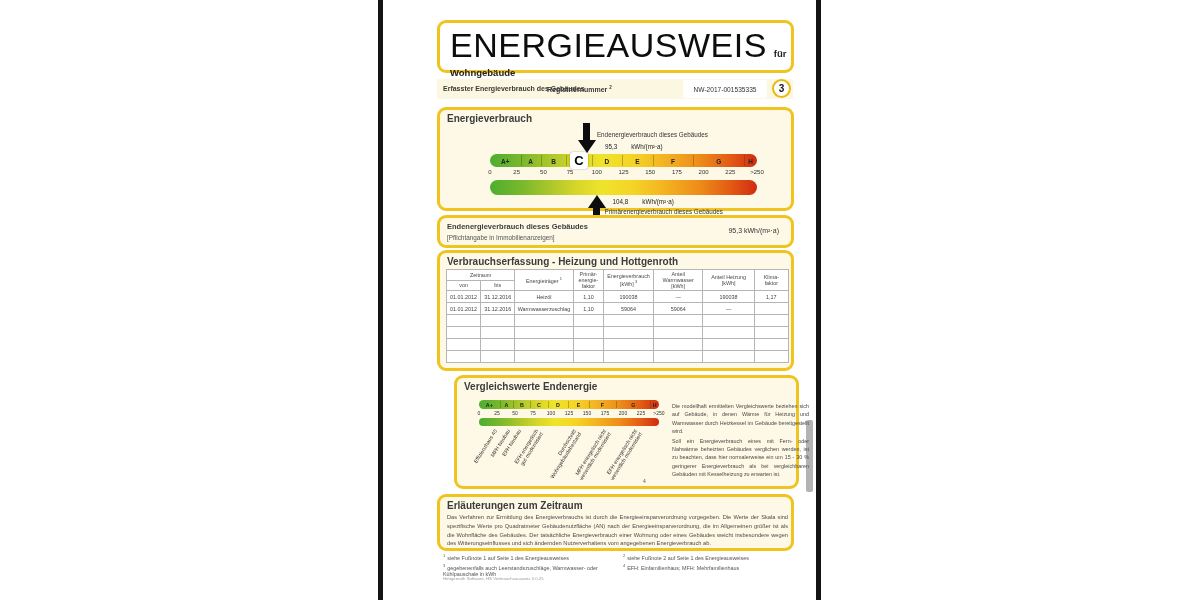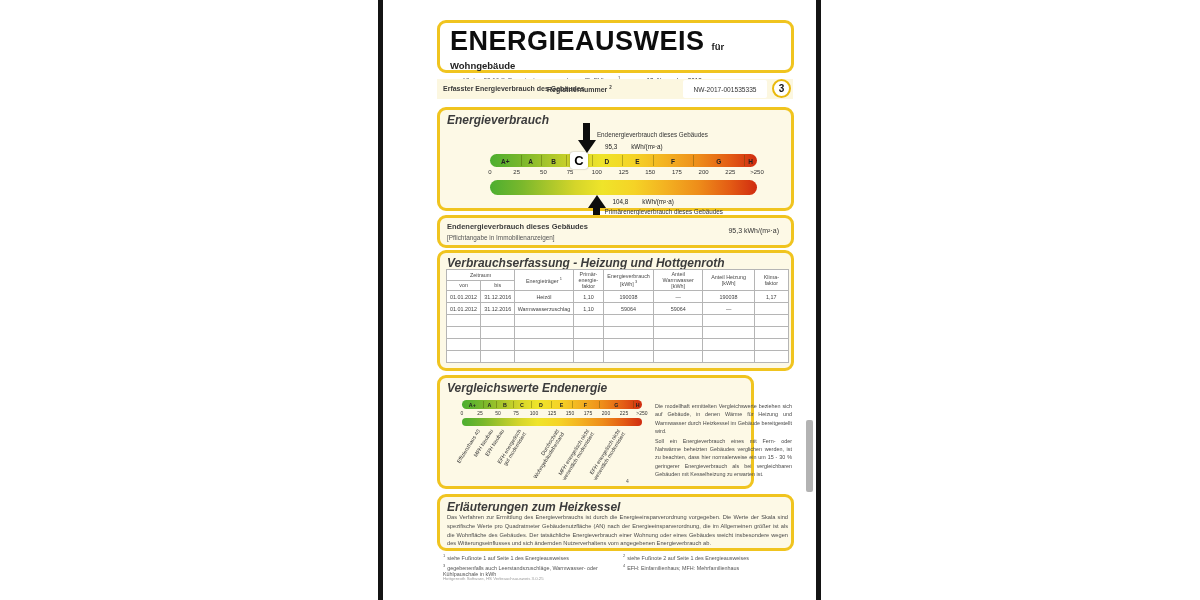--- a/index.html
+++ b/index.html
@@ -4,43 +4,43 @@
 <style>
   html,body{margin:0;padding:0;background:#fff;}
   body{width:1200px;height:600px;position:relative;font-family:"Liberation Sans",sans-serif;color:#333;}
   .stage{position:absolute;left:0;top:0;width:1200px;height:600px;background:#fff;overflow:hidden;}
   .edge{position:absolute;top:0;bottom:0;background:#141414;}
   .edge-left{left:378px;width:5px;}
   .edge-right{left:816px;width:5px;}
   .scroll-artifact{position:absolute;left:806px;top:420px;width:7px;height:72px;background:#a6a6a6;border-radius:2px;opacity:.85;}
   .doc{position:absolute;left:437px;top:0;width:360px;height:600px;}
   .ybox{position:absolute;border:3px solid #f0c41f;border-radius:9px;background:#fdf9e6;box-sizing:border-box;}
-  .box-title{position:absolute;left:7px;top:3px;font-weight:bold;font-size:12px;color:#3c3c3c;white-space:nowrap;font-style:italic;}
+  .box-title{position:absolute;left:7px;top:3px;font-weight:bold;font-size:10px;color:#3c3c3c;white-space:nowrap;}
 
   
   .title-box{left:0;top:20px;width:357px;height:53px;background:#fff;padding:5px 0 0 10px;}
-  .doc-title{font-size:27px;font-weight:bold;color:#0d0d0d;line-height:1;display:inline-block;letter-spacing:.5px;}
+  .doc-title{font-size:34px;font-weight:normal;color:#0d0d0d;line-height:1;display:inline-block;letter-spacing:.5px;}
   .title-suffix{font-size:9.5px;font-weight:bold;color:#222;margin-left:7px;}
   .subtitle{font-size:6.3px;color:#555;margin-top:3px;}
   .subtitle sup{font-size:4.5px;}
   .subtitle .date{margin-left:26px;color:#333;}
 
   
   .meta-strip{position:absolute;left:0;top:79px;width:356px;height:20px;background:#fcf7e0;}
   .meta-left{position:absolute;left:6px;top:6px;font-size:7px;font-weight:bold;color:#3a3a3a;white-space:nowrap;}
   .meta-reg{position:absolute;left:110px;top:6px;font-size:7px;font-weight:bold;color:#3a3a3a;white-space:nowrap;}
   .meta-reg sup{font-size:4.5px;}
   .reg-field{position:absolute;left:246px;top:1px;width:84px;height:18px;background:#fff;border-radius:2px;display:flex;align-items:center;justify-content:center;font-size:6.6px;color:#333;white-space:nowrap;}
   .page-circle{position:absolute;left:335px;top:79px;width:19px;height:19px;border:2.5px solid #e9b90c;border-radius:50%;background:#fff;font-weight:bold;font-size:10px;color:#111;display:flex;align-items:center;justify-content:center;box-sizing:border-box;}
 
   
   .consumption-box{left:0;top:107px;width:357px;height:104px;}
   .endenergy-box{left:0;top:215px;width:357px;height:33px;}
   .table-box{left:0;top:250px;width:357px;height:121px;}
-  .comparison-box{left:0;top:375px;width:317px;height:114px;padding-left:7px;}
+  .comparison-box{left:17px;top:375px;width:345px;height:114px;padding-left:7px;}
   .explanation-box{left:0;top:494px;width:357px;height:57px;}
 
   
   .grad{background:linear-gradient(90deg,#4cae30 0%,#7ab82c 12%,#a9c62b 22%,#d5d52a 32%,#efe42a 42%,#f5d326 54%,#f3b121 66%,#ee8d1a 78%,#e35b14 90%,#d02c10 100%);}
   .scale{position:absolute;}
   .scale-main{left:50px;top:44px;width:267px;}
   .band{position:relative;height:13px;border-radius:7px;}
   .band .divider{position:absolute;top:1px;bottom:1px;width:1px;background:rgba(70,70,0,.35);}
   .band .letter{position:absolute;top:50%;transform:translate(-50%,-50%);font-size:6.5px;font-weight:bold;color:#222;}
   .band .notch{position:absolute;top:-2px;width:18px;height:17px;transform:translateX(-50%);background:#fff;border-radius:3px;display:flex;align-items:center;justify-content:center;font-size:13px;font-weight:bold;color:#000;box-shadow:0 0 1.5px rgba(0,0,0,.45);}
@@ -333,21 +333,21 @@
 wesentlich modernisiert</div>
         </div>
       <span class="cmp-sup">4</span>
       <div class="cmp-info" id="cmp-info">
           <p>Die modellhaft ermittelten Vergleichswerte beziehen sich auf Gebäude, in denen Wärme für Heizung und Warmwasser durch Heizkessel im Gebäude bereitgestellt wird.</p>
           <p>Soll ein Energieverbrauch eines mit Fern- oder Nahwärme beheizten Gebäudes verglichen werden, ist zu beachten, dass hier normalerweise ein um 15 - 30 % geringerer Energieverbrauch als bei vergleichbaren Gebäuden mit Kesselheizung zu erwarten ist.</p>
         </div>
     </div>
 
     <div class="ybox explanation-box">
-      <div class="box-title">Erläuterungen zum Heizkessel</div>
+      <div class="box-title">Erläuterungen zum Zeitraum</div>
       <div class="exp-text">Das Verfahren zur Ermittlung des Energieverbrauchs ist durch die Energieeinsparverordnung vorgegeben. Die Werte der Skala sind spezifische Werte pro Quadratmeter Gebäudenutzfläche (AN) nach der Energieeinsparverordnung, die im Allgemeinen größer ist als die Wohnfläche des Gebäudes. Der tatsächliche Energieverbrauch einer Wohnung oder eines Gebäudes weicht insbesondere wegen des Witterungseinflusses und sich ändernden Nutzerverhaltens vom angegebenen Energieverbrauch ab.</div>
     </div>
 
     <div class="footnotes" id="footnotes">
         <div class="fn"><sup>1</sup>siehe Fußnote 1 auf Seite 1 des Energieausweises</div>
         <div class="fn"><sup>2</sup>siehe Fußnote 2 auf Seite 1 des Energieausweises</div>
         <div class="fn"><sup>3</sup>gegebenenfalls auch Leerstandszuschläge, Warmwasser- oder Kühlpauschale in kWh</div>
         <div class="fn"><sup>4</sup>EFH: Einfamilienhaus; MFH: Mehrfamilienhaus</div>
       </div>
 

